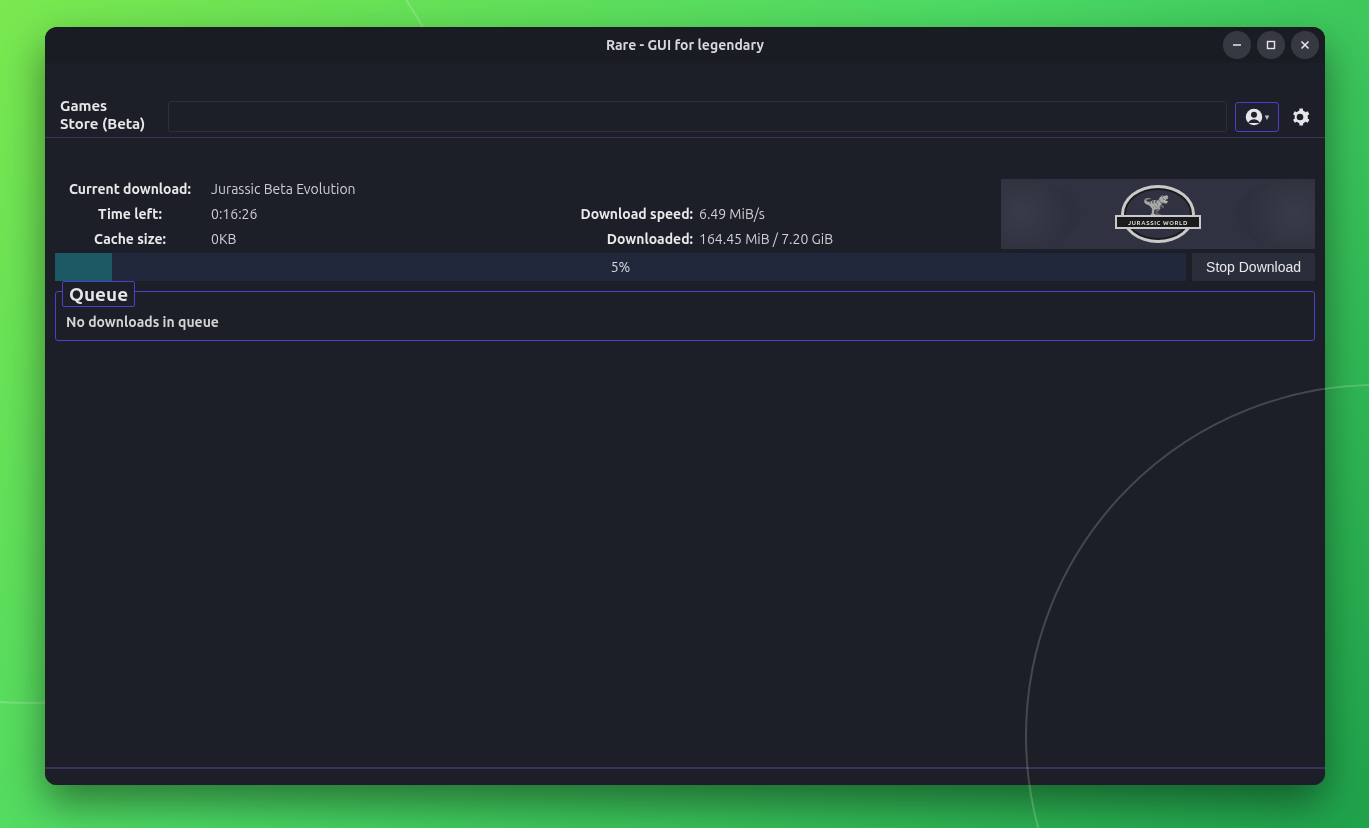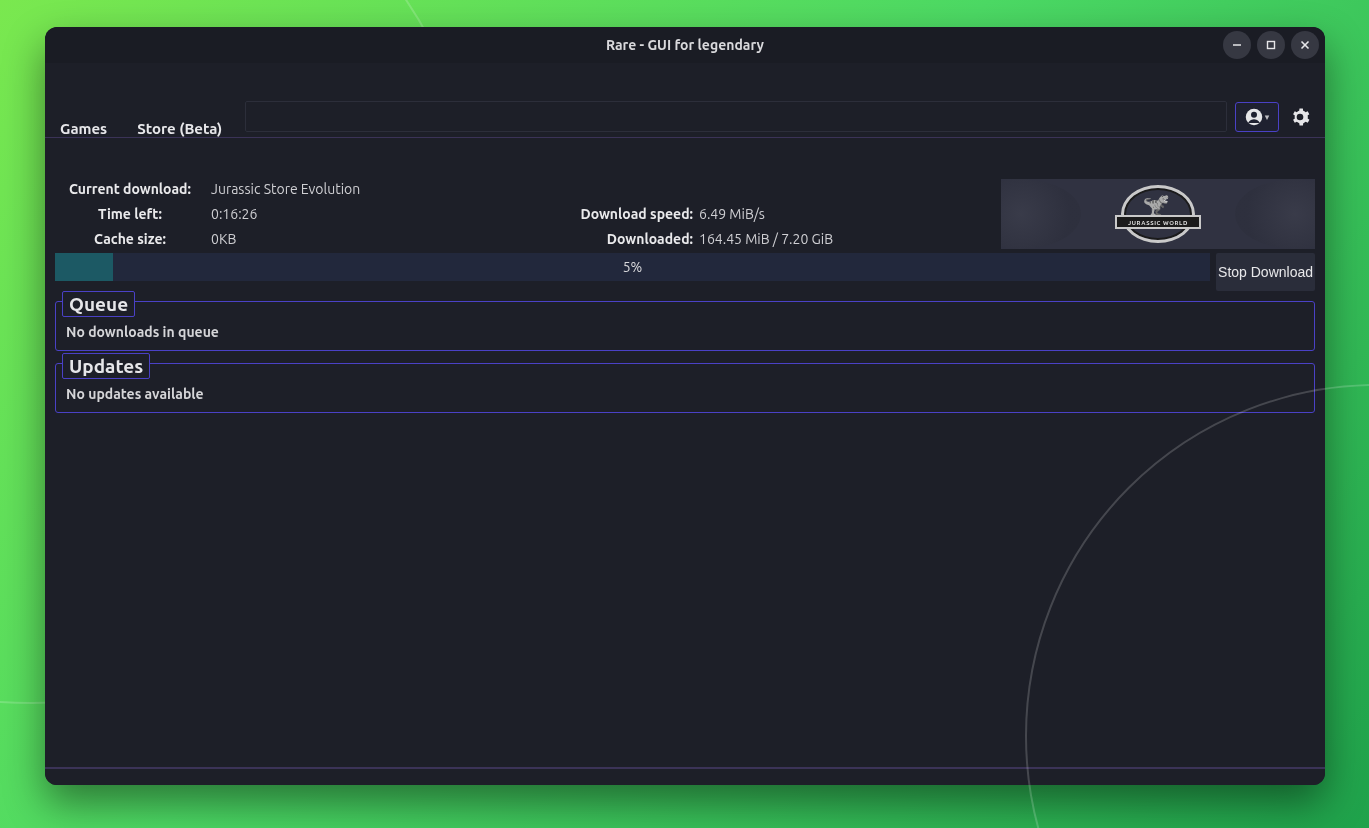--- a/index.html
+++ b/index.html
@@ -58,21 +58,21 @@
   }
   .winbtn svg{width:12px;height:12px;display:block;}
 
   .toolbar{
     height:42px;
     display:flex;
     align-items:stretch;
     border-bottom:1px solid #3b3357;
     background:#1d1f28;
   }
-  .tabs{display:flex;align-items:flex-end;}
+  .tabs{display:flex;align-items:flex-start;flex-direction:column;}
   .tab{
     display:flex;align-items:center;
     padding:0 14px;
     font-weight:700;
     font-size:15px;
     color:#e7e7ea;
     border:1px solid transparent;
     border-bottom:none;
     cursor:pointer;
     white-space:nowrap;
@@ -159,22 +159,22 @@
   .progress-outer{
     flex:1;height:28px;background:#22283c;position:relative;
   }
   .progress-fill{height:100%;background:#1c5964;}
   .progress-text{
     position:absolute;inset:0;display:flex;align-items:center;justify-content:center;
     font-size:14px;color:#d9d9dc;
   }
   .stop-btn{
     background:#2a2d3a;color:#e8e8ea;border:none;
-    padding:0 2px;font-size:14px;border-radius:2px;cursor:pointer;
-    height:38px;
+    padding:0 14px;font-size:14px;border-radius:2px;cursor:pointer;
+    height:28px;
   }
 
   .group{
     border:1px solid #4a41c6;
     border-radius:3px;
     padding:18px 10px 10px;
     position:relative;
     margin-bottom:12px;
     background:#1d1f28;
   }
@@ -241,21 +241,21 @@
           </svg>
       </div>
     </div>
   </div>
 
   <div class="content">
 
     <div class="dl-panel">
       <div class="dl-grid">
         <div class="lbl">Current download:</div>
-        <div class="val">Jurassic Store Evolution</div>
+        <div class="val">Jurassic Beta Evolution</div>
         <div class="span2"></div>
 
         <div class="lbl">Time left:</div>
         <div class="val">0:16:26</div>
         <div class="lbl" style="text-align:right">Download speed:</div>
         <div class="val">6.49 MiB/s</div>
 
         <div class="lbl">Cache size:</div>
         <div class="val">0KB</div>
         <div class="lbl" style="text-align:right">Downloaded:</div>
@@ -276,21 +276,17 @@
         <div class="progress-text">5%</div>
       </div>
       <button class="stop-btn">Stop Download</button>
     </div>
 
     <div class="group">
       <div class="legend">Queue</div>
       <div class="body">No downloads in queue</div>
     </div>
 
-    <div class="group">
-      <div class="legend">Updates</div>
-      <div class="body">No updates available</div>
-    </div>
 
   </div>
 
   <div class="bottombar"></div>
 </div>
 
 </body></html>

